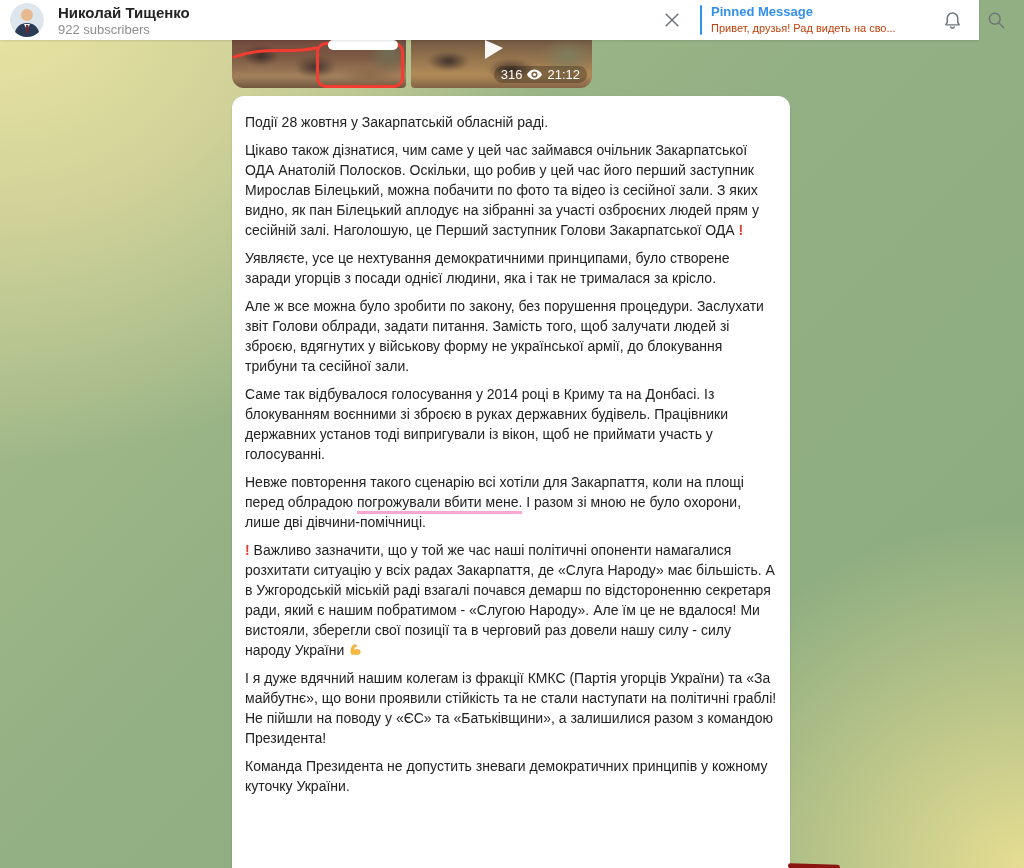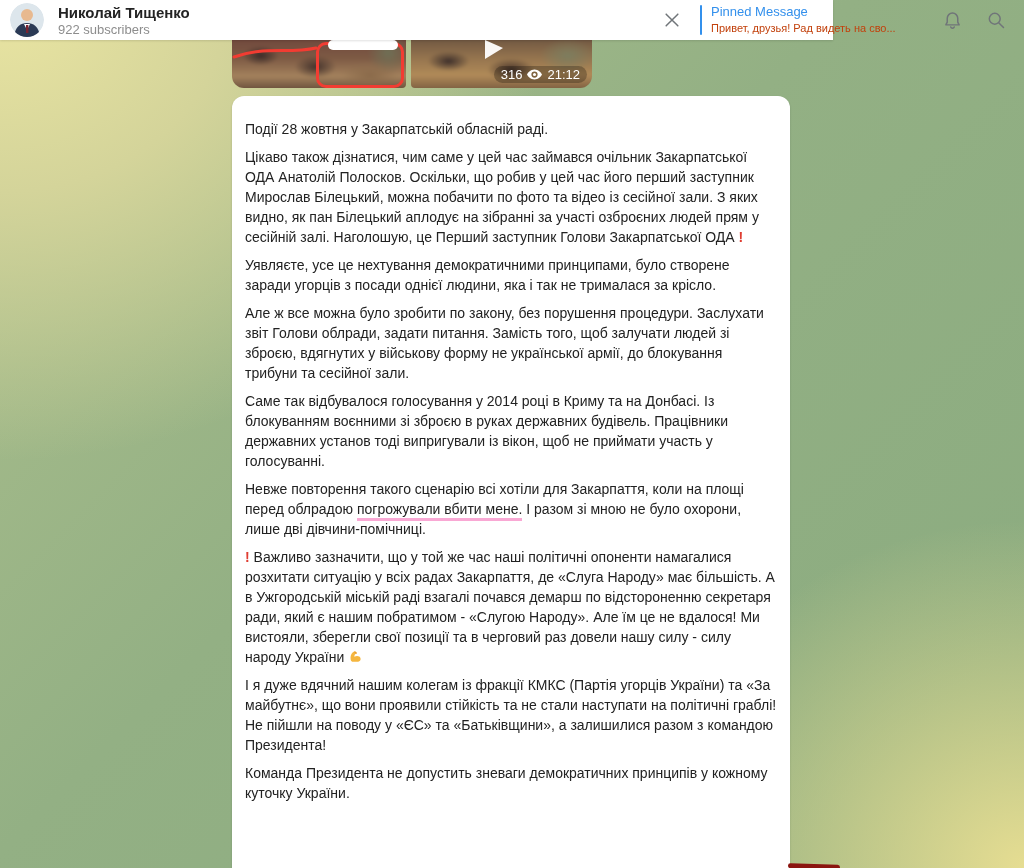--- a/index.html
+++ b/index.html
@@ -6,32 +6,32 @@
   html,body { width:1024px; height:868px; overflow:hidden; }
   body { font-family:"Liberation Sans", sans-serif; }
   .app { position:relative; width:1024px; height:868px;
     background:
       radial-gradient(760px 640px at 0% 0%, #eae5a2 0%, #d4d49a 30%, rgba(170,190,140,0) 72%),
       radial-gradient(620px 560px at 100% 100%, #e6dd92 0%, rgba(226,217,146,0) 62%),
       linear-gradient(135deg, #adc08d 0%, #93b084 45%, #8aab7f 100%);
   }
 
   
-  .chat-header { position:absolute; top:0; left:0; width:833px; height:40px;
+  .chat-header { position:absolute; top:0; left:0; width:979px; height:40px;
     background:#ffffff; box-shadow:0 1px 2px rgba(0,0,0,.12); z-index:5; }
   .header-left { position:absolute; left:10px; top:0; height:40px; display:flex; align-items:center; cursor:pointer; }
   .avatar { width:34px; height:34px; border-radius:50%; overflow:hidden; flex:0 0 auto; }
   .channel-info { margin-left:14px; }
   .channel-name { font-size:15px; font-weight:bold; color:#232323; line-height:18px; }
   .channel-subs { font-size:13px; color:#8d8d8d; line-height:15px; }
   .icon-btn { position:absolute; top:8px; width:24px; height:24px; display:flex; align-items:center; justify-content:center; cursor:pointer; }
   .pinned-bar { position:absolute; left:700px; top:4px; height:32px; display:flex; cursor:pointer; }
   .pinned-accent { width:2px; height:30px; background:#3390ec; border-radius:1px; margin-top:1px; }
   .pinned-texts { margin-left:9px; white-space:nowrap; }
-  .pinned-label { font-size:13px; font-weight:400; color:#3390ec; line-height:16px; }
+  .pinned-label { font-size:13px; font-weight:700; color:#3390ec; line-height:16px; }
   .pinned-preview { font-size:11px; color:#c2410c; line-height:16px; }
 
   
   .media-row { position:absolute; left:232px; top:40px; width:360px; height:48px; display:flex; }
   .attachment { position:relative; overflow:hidden; cursor:pointer;padding-left:32px; }
   .photo-attachment { width:174px; height:48px; border-radius:0 0 4px 12px; margin-right:5px; }
   .video-attachment { width:181px; height:48px; border-radius:0 0 12px 4px; }
   .media-img { position:absolute; inset:-4px; filter:blur(1.5px); }
   .photo-img { background:
       radial-gradient(26px 14px at 18% 35%, #3a2b28 0%, rgba(58,43,40,0) 70%),
@@ -52,21 +52,21 @@
   .play-icon { position:absolute; left:74px; top:0px; width:0; height:0;
     border-left:18px solid #ffffff; border-top:8px solid transparent; border-bottom:11px solid transparent; opacity:.95; }
   .views-badge { position:absolute; right:5px; bottom:5px; display:flex; align-items:center; gap:5px;
     background:rgba(0,0,0,.25); border-radius:10px; padding:1px 7px; color:#ffffff; font-size:13px; }
 
   
   .message-bubble { position:absolute; left:232px; top:96px; width:558px; height:900px;
     background:#ffffff; border-radius:12px; box-shadow:0 1px 2px rgba(16,35,47,.18);
     padding:12px 13px 20px 13px; }
   .msg-p { font-size:14px; line-height:20px; color:#222222; margin:8px 0; }
-  .msg-p:first-child { margin-top:11px; }
+  .msg-p:first-child { margin-top:4px; }
   .red-excl { color:#df3d32; font-weight:bold; }
   .underline-1 { border-bottom:3px solid #f9a8d4; padding-bottom:1px; }
   .underline-tail { position:absolute; left:556px; top:768px; width:52px; height:5px;
     background:#8b1510; border-radius:3px; transform:rotate(2deg); }
   .muscle-icon { display:inline-block; vertical-align:-2px; }
 </style>
 </head>
 <body>
 
 <div class="app">

